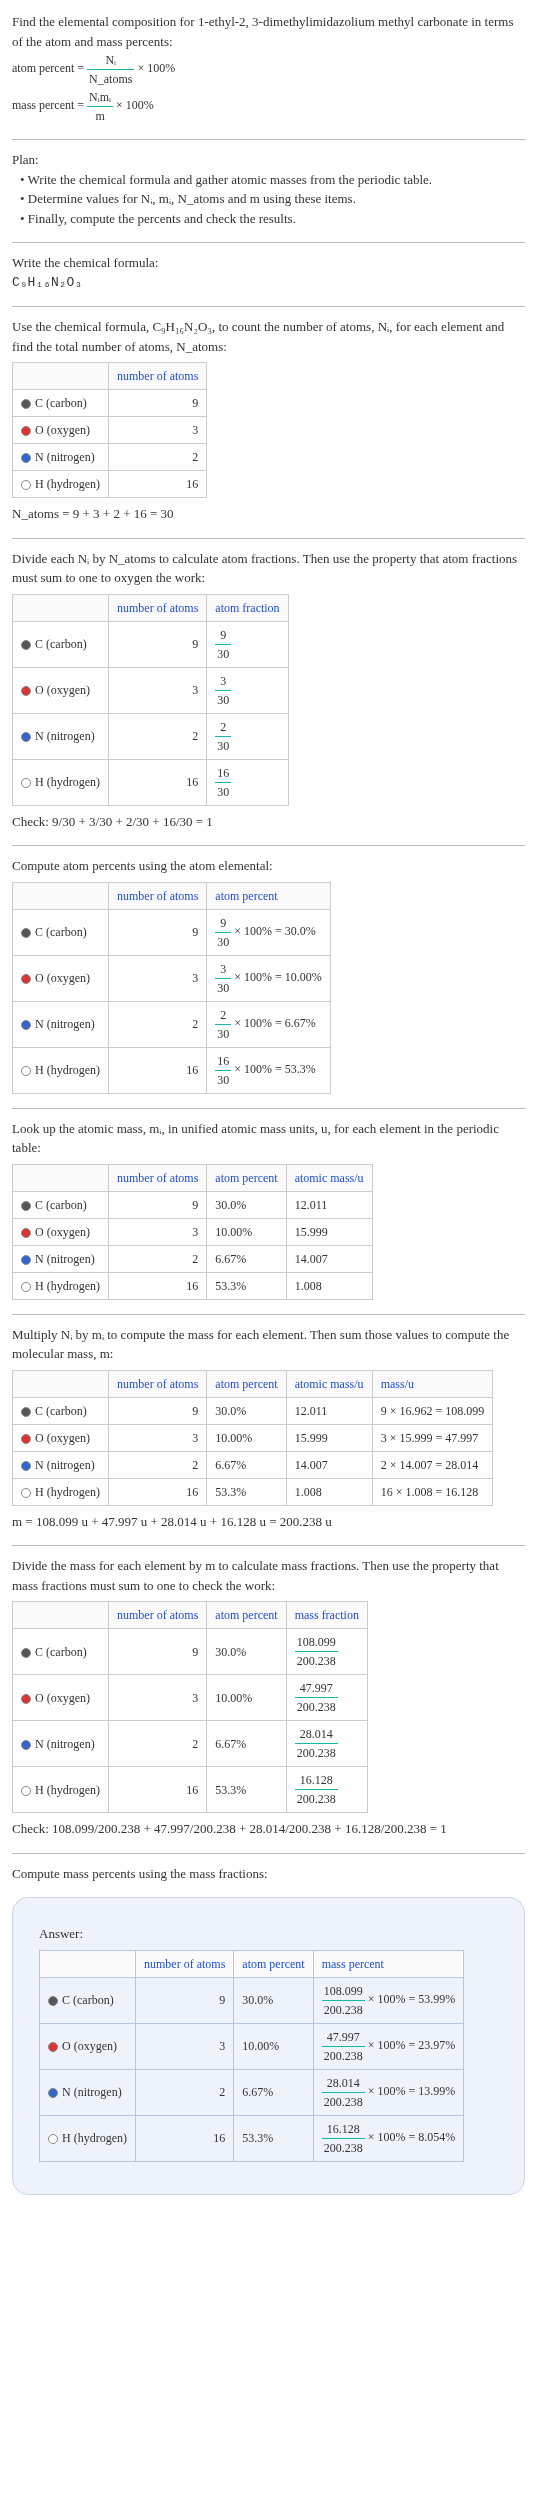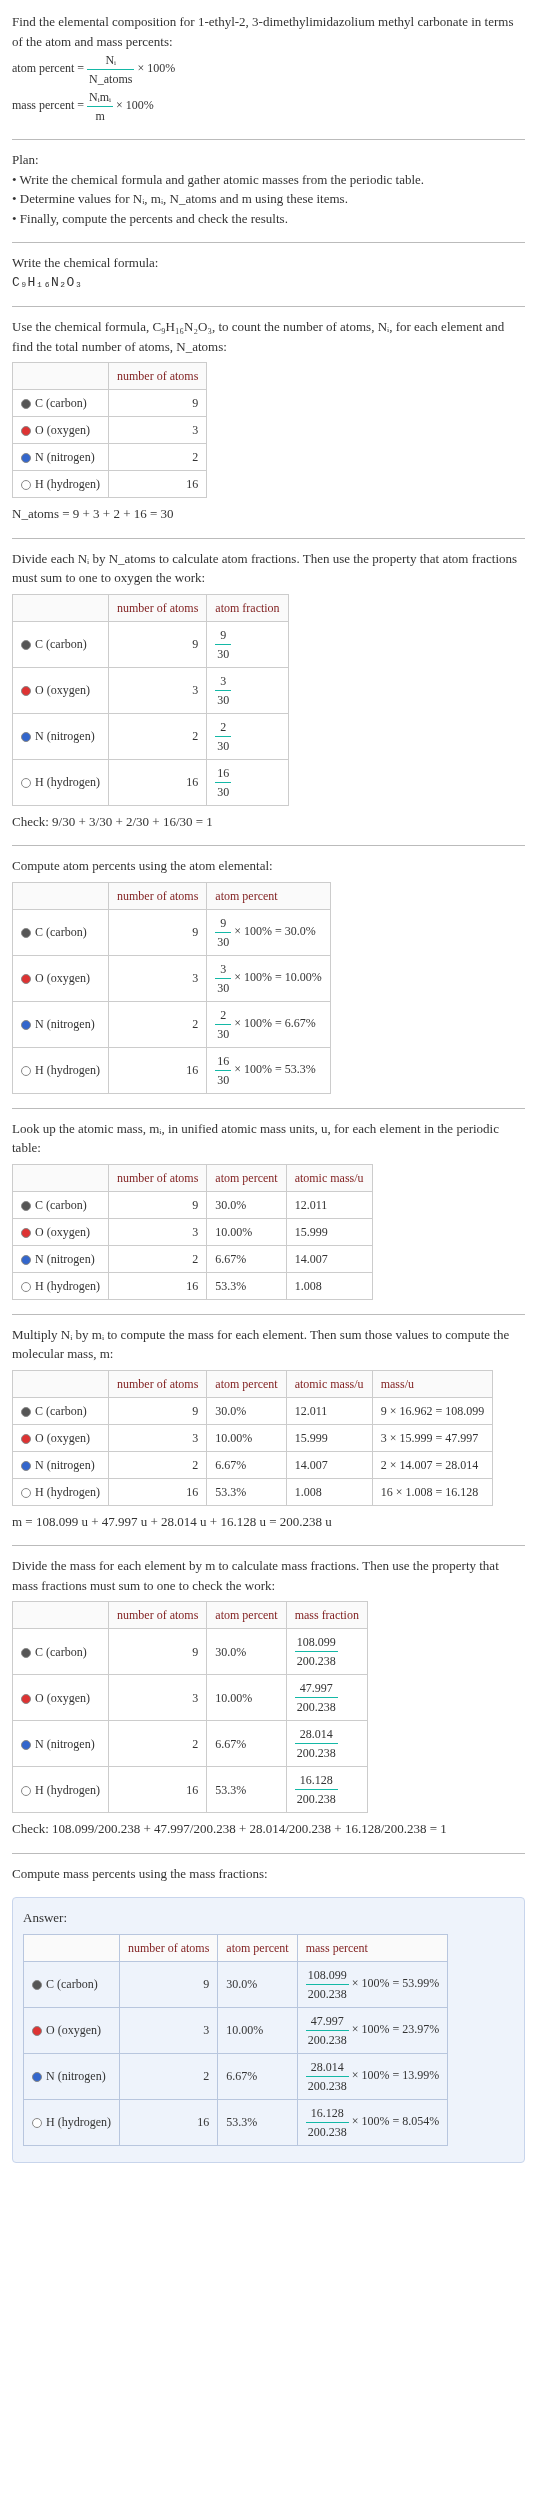--- a/index.html
+++ b/index.html
@@ -5,28 +5,28 @@
 * { box-sizing: border-box; margin: 0; padding: 0; }
 body { font-family: Georgia, 'Times New Roman', serif; font-size: 13px; color: #333; background: #fff; width: 537px; padding: 12px; line-height: 1.5; }
 .section { margin-bottom: 14px; }
 .hr { border: none; border-top: 1px solid #bbb; margin: 10px 0; }
 .formula { font-family: Liberation Mono, monospace; }
 .frac { display: inline-block; vertical-align: middle; text-align: center; font-size: 12px; }
 .frac .num { display: block; border-bottom: 1px solid #14b8a6; padding: 0 2px; }
 .frac .den { display: block; padding: 0 2px; }
 table { border-collapse: collapse; margin: 6px 0; font-size: 12px; }
 th, td { border: 1px solid #ccc; padding: 4px 8px; text-align: left; vertical-align: middle; }
-th { font-weight: normal; color: #7f1d1d; background: #fafafa; }
+th { font-weight: normal; color: #1d4ed8; background: #fafafa; }
 td.num { text-align: right; }
 .swatch { display: inline-block; width: 10px; height: 10px; border-radius: 50%; margin-right: 4px; vertical-align: middle; border: 1px solid #888; }
-.answer-box { background: #eef3fb; border: 1px solid #c8d5ec; padding: 10px; border-radius: 4px; }
+.answer-box { background: #eef3fb; border: 1px solid #c8d5ec; padding: 26px; border-radius: 16px; }
 .answer-box table { background: #fff0; }
 .answer-box th, .answer-box td { border: 1px solid #b8c6de; }
 .small { font-size: 12px; }
-.indent { }
+.indent { margin-left: 8px; }
 .nowrap { white-space: nowrap; }
 </style>
 </head>
 <body>
 
 <div class="section">
   <p>Find the elemental composition for 1-ethyl-2, 3-dimethylimidazolium methyl carbonate in terms of the atom and mass percents:</p>
   <p class="small">
     <span>atom percent =</span>
     <span class="frac"><span class="num">Nᵢ</span><span class="den">N_atoms</span></span>

